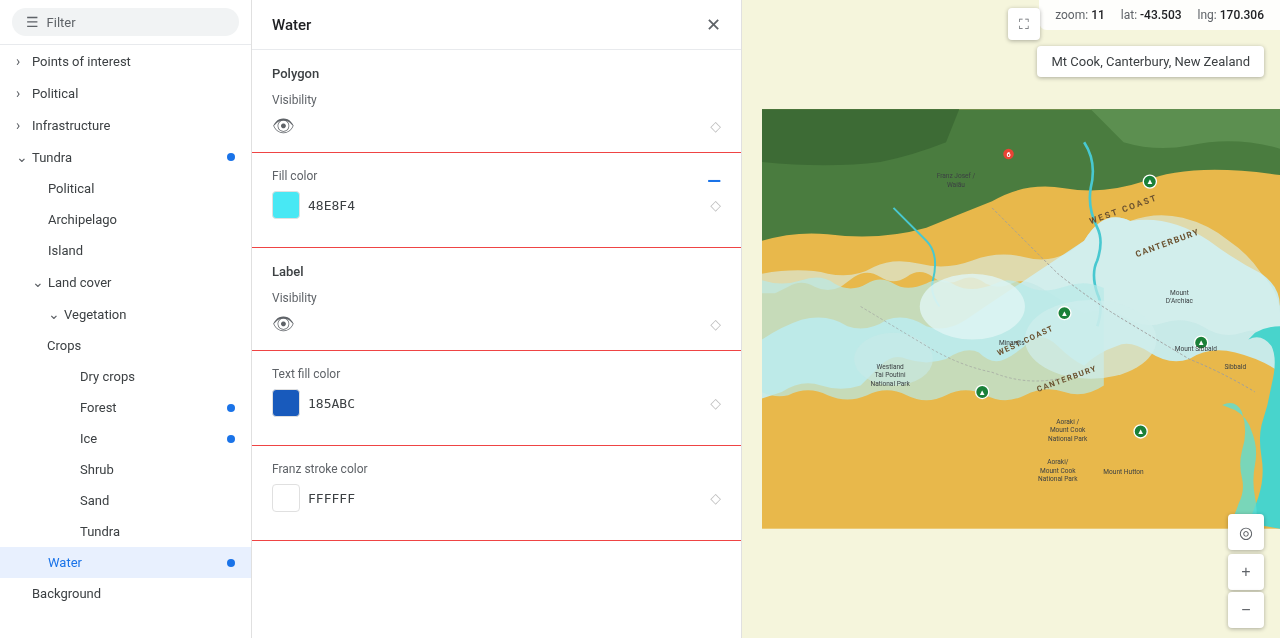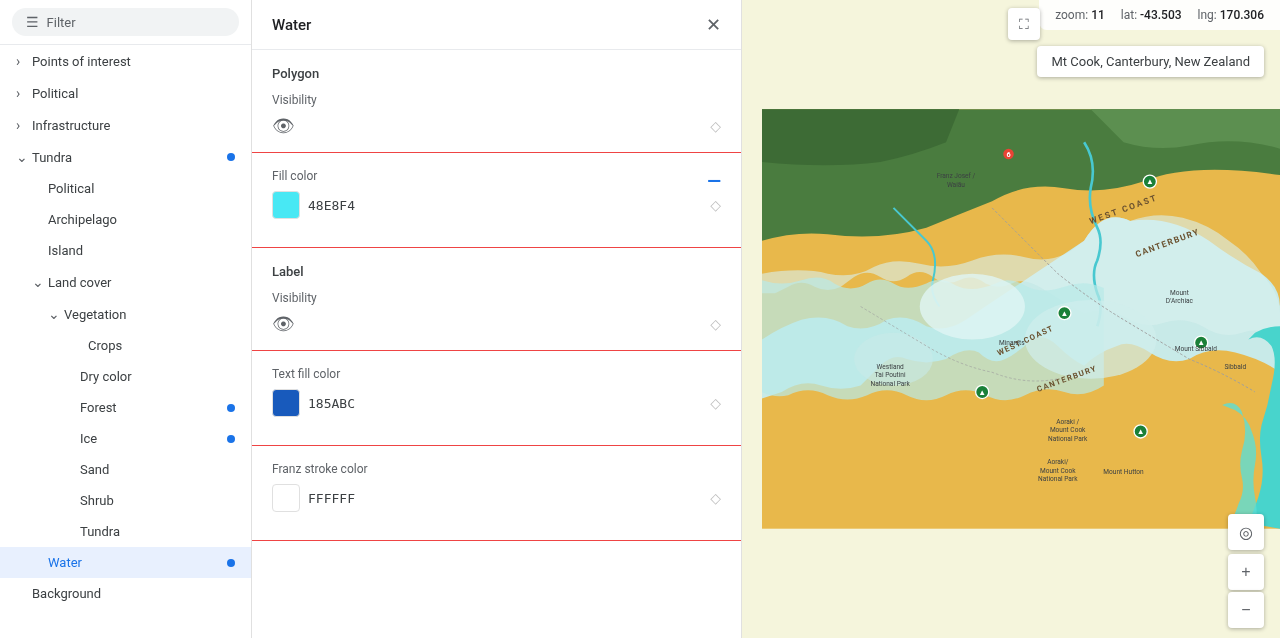--- a/index.html
+++ b/index.html
@@ -297,45 +297,45 @@
         <span class="nav-item-label">Island</span>
       </div>
       <div class="nav-item" style="padding-left: 32px;">
         <span class="chevron" style="margin-right: 4px; font-size: 14px; color: rgb(95, 99, 104);">⌄</span>
         <span class="nav-item-label">Land cover</span>
       </div>
       <div class="nav-item" style="padding-left: 48px;">
         <span class="chevron" style="margin-right: 4px; font-size: 14px; color: rgb(95, 99, 104);">⌄</span>
         <span class="nav-item-label">Vegetation</span>
       </div>
-      <div class="nav-item" style="padding-left: 72px;">
+      <div class="nav-item" style="padding-left: 31px;">
         <span style="width: 16px; display: inline-block;"></span>
         <span class="nav-item-label">Crops</span>
       </div>
       <div class="nav-item" style="padding-left: 64px;">
         <span style="width: 16px; display: inline-block;"></span>
-        <span class="nav-item-label">Dry color</span>
+        <span class="nav-item-label">Dry crops</span>
       </div>
       <div class="nav-item" style="padding-left: 64px;">
         <span style="width: 16px; display: inline-block;"></span>
         <span class="nav-item-label">Forest</span>
         <span class="dot"></span>
       </div>
       <div class="nav-item" style="padding-left: 64px;">
         <span style="width: 16px; display: inline-block;"></span>
         <span class="nav-item-label">Ice</span>
         <span class="dot"></span>
       </div>
       <div class="nav-item" style="padding-left: 64px;">
         <span style="width: 16px; display: inline-block;"></span>
+        <span class="nav-item-label">Shrub</span>
+      </div>
+      <div class="nav-item" style="padding-left: 64px;">
+        <span style="width: 16px; display: inline-block;"></span>
         <span class="nav-item-label">Sand</span>
-      </div>
-      <div class="nav-item" style="padding-left: 64px;">
-        <span style="width: 16px; display: inline-block;"></span>
-        <span class="nav-item-label">Shrub</span>
       </div>
       <div class="nav-item" style="padding-left: 64px;">
         <span style="width: 16px; display: inline-block;"></span>
         <span class="nav-item-label">Tundra</span>
       </div>
       <div class="nav-item active" style="padding-left: 32px;">
         <span style="width: 16px; display: inline-block;"></span>
         <span class="nav-item-label">Water</span>
         <span class="dot"></span>
       </div>

